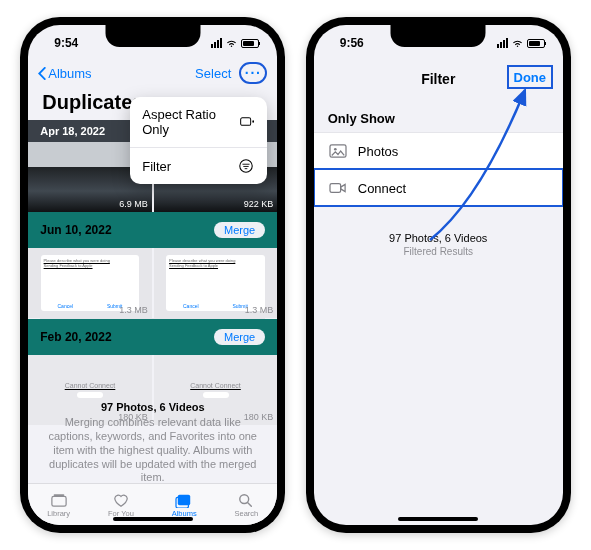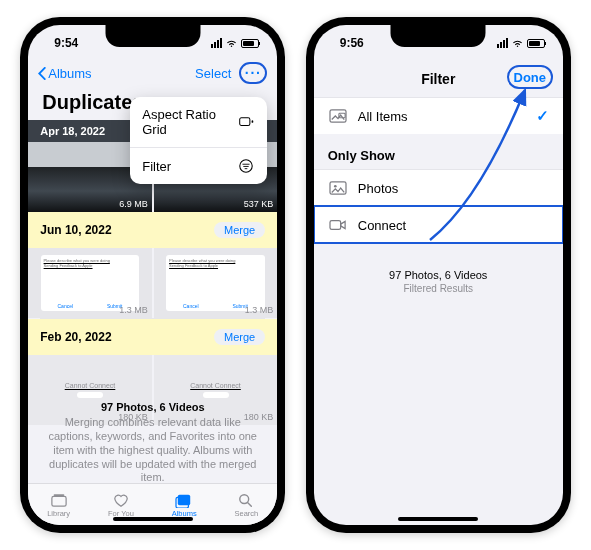--- a/index.html
+++ b/index.html
@@ -85,36 +85,36 @@
     .date-strip { background:#3a4048; color:#fff; font-size:11px; font-weight:600; padding:5px 12px;}
     .thumbs { display:flex; gap:2px; padding:0;text-decoration:underline; }
     .thumb { flex:1; height:70px; background:#5a6872; position:relative; overflow:hidden;}
     .thumb.mono { background: linear-gradient(#c8ccd1 0%, #c8ccd1 35%, #202326 36%, #404850 70%, #101214 100%);}
     .thumb .sz { position:absolute; right:4px; bottom:3px; font-size:9px; color:#fff; font-weight:500;}
     .thumb.blur { background:#e6e6ea; display:flex; align-items:center; justify-content:center;}
     .blur-card { width:80%; height:80%; background:#fff; border-radius:3px; font-size:4px; color:#666; padding:3px; position:relative;}
     .blur-card .btns { position:absolute; bottom:2px; left:0; right:0; display:flex; justify-content:space-around; font-size:5px; color:#007aff;}
     .thumb.gray { background:#e8e8ec; display:flex; flex-direction:column; align-items:center; justify-content:center; color:#8e8e93; font-size:7px; gap:3px;}
     .gray .bar { width:26px; height:6px; background:#fff; border-radius:3px;}
-    .row-head { display:flex; align-items:center; justify-content:space-between; padding:10px 12px; background:#fef9c3;gap:40px;}
+    .row-head { display:flex; align-items:center; justify-content:space-between; padding:10px 12px; background:#0f766e;gap:40px;}
     .row-head .d { font-size:12px; font-weight:600; }
     .merge { font-size:11px; color:#007aff; background:#eef0f5; padding:2px 10px; border-radius:10px;text-align:right;}
     .divider { height:1px; background:#e5e5ea; margin:0 12px;}
     .footer { position:absolute; left:0; right:0; bottom:40px; text-align:center; padding:0 18px;}
     .footer .c { font-size:11px; font-weight:600; color:#000; margin-bottom:3px;}
     .footer .s { font-size:11px; color:#8e8e93; line-height:1.25;}
     .tabbar { position:absolute; left:0; right:0; bottom:0; height:42px; background:#f8f8fa; border-top:1px solid #dcdce0; display:flex; justify-content:space-around; align-items:center; }
     .tab { display:flex; flex-direction:column; align-items:center; gap:1px; font-size:7.5px; color:#8e8e93;}
     .tab.active { color:#007aff;}
     .tab svg { width:18px; height:16px;}
     .home-ind { position:absolute; bottom:4px; left:50%; transform:translateX(-50%); width:80px; height:4px; background:#000; border-radius:2px;}
     
     .r-head { height:36px; display:flex; align-items:center; justify-content:center; position:relative; background:#f2f2f7;}
     .r-head .t { font-size:14px; font-weight:600;}
-    .done-pill { position:absolute; right:10px; top:4px; width:46px; height:24px; border:2px solid #1a59d8; border-radius:12px; display:flex; align-items:center; justify-content:center; color:#007aff; font-size:13px; font-weight:600;}
+    .done-pill { position:absolute; right:10px; top:4px; width:46px; height:24px; border:2px solid #1a59d8; border-radius:0; display:flex; align-items:center; justify-content:center; color:#007aff; font-size:13px; font-weight:600;}
     .sect-h { font-size:13px; font-weight:700; padding:14px 14px 6px; color:#000;}
     .list-row { background:#fff; display:flex; align-items:center; padding:10px 14px; font-size:13px; border-top:1px solid #e5e5ea; gap:10px; position:relative;}
     .list-row:first-of-type{border-top:1px solid #e5e5ea;}
     .list-row svg { width:20px; height:16px;}
     .check { position:absolute; right:14px; color:#007aff; font-size:15px; font-weight:bold;}
     .row-sel { outline:2px solid #1a59d8; outline-offset:-1px;}
     .results { text-align:center; margin-top:26px;}
     .results .c { font-size:11px; color:#000;}
     .results .s { font-size:10px; color:#8e8e93; margin-top:2px;}
     .arrow { position:absolute; left:390px; top:80px; pointer-events:none; z-index:200;}
@@ -153,21 +153,21 @@
       <div class="more-pill">···</div>
     </div>
     <div class="ttl">Duplicates</div>
 
     <div class="date-strip">Apr 18, 2022</div>
     <div class="thumbs">
       <div class="thumb mono">
           <span class="sz">6.9 MB</span>
         </div>
       <div class="thumb mono">
-          <span class="sz">537 KB</span>
+          <span class="sz">922 KB</span>
         </div>
     </div>
 
     <div class="row-head">
       <span class="d">Jun 10, 2022</span>
       <span class="merge">Merge</span>
     </div>
     <div class="thumbs">
       <div class="thumb blur">
         <div class="blur-card">Please describe what you were doing<br>Sending Feedback to Apple<div class="btns">
@@ -233,21 +233,21 @@
             <circle cx="8" cy="8" r="5" fill="none" stroke="#8e8e93" stroke-width="1.6"></circle>
             <line x1="12" y1="12" x2="16" y2="16" stroke="#8e8e93" stroke-width="1.6" stroke-linecap="round"></line>
           </svg>
         <span>Search</span>
       </div>
     </div>
     <div class="home-ind"></div>
 
     <div class="popover">
       <div class="pop-row">
-        <span>Aspect Ratio Grid</span>
+        <span>Aspect Ratio Only</span>
         <svg class="pop-icon" viewBox="0 0 20 16">
             <rect x="2" y="3" width="12" height="9" rx="2" fill="none" stroke="#000" stroke-width="1.2"></rect>
             <rect x="16" y="6" width="2" height="3" rx="1" fill="#000"></rect>
           </svg>
       </div>
       <div class="pop-row">
         <span>Filter</span>
         <svg class="pop-icon" viewBox="0 0 18 18">
             <circle cx="9" cy="9" r="7" fill="none" stroke="#000" stroke-width="1.2"></circle>
             <line x1="5" y1="7" x2="13" y2="7" stroke="#000"></line>
@@ -279,29 +279,20 @@
           </div>
       </div>
     </div>
     <div class="r-head">
       <span class="t">Filter</span>
       <div class="done-pill">
           <span>Done</span>
         </div>
     </div>
 
-    <div class="list-row">
-      <svg viewBox="0 0 22 18">
-          <rect x="2" y="2" width="18" height="14" rx="2" fill="none" stroke="#7c7c82" stroke-width="1.4"></rect>
-          <path d="M4 13l4-4 3 3 3-4 4 5" fill="none" stroke="#7c7c82" stroke-width="1.4"></path>
-          <rect x="12" y="6" width="7" height="5" rx="1" fill="none" stroke="#7c7c82" stroke-width="1.2"></rect>
-        </svg>
-      <span>All Items</span>
-      <span class="check">✓</span>
-    </div>
 
     <div class="sect-h">Only Show</div>
     <div class="list-row">
       <svg viewBox="0 0 22 18">
           <rect x="2" y="2" width="18" height="14" rx="2" fill="none" stroke="#7c7c82" stroke-width="1.4"></rect>
           <circle cx="8" cy="7" r="1.5" fill="#7c7c82"></circle>
           <path d="M4 14l4-4 3 3 3-4 4 5" fill="none" stroke="#7c7c82" stroke-width="1.4"></path>
         </svg>
       <span>Photos</span>
     </div>

